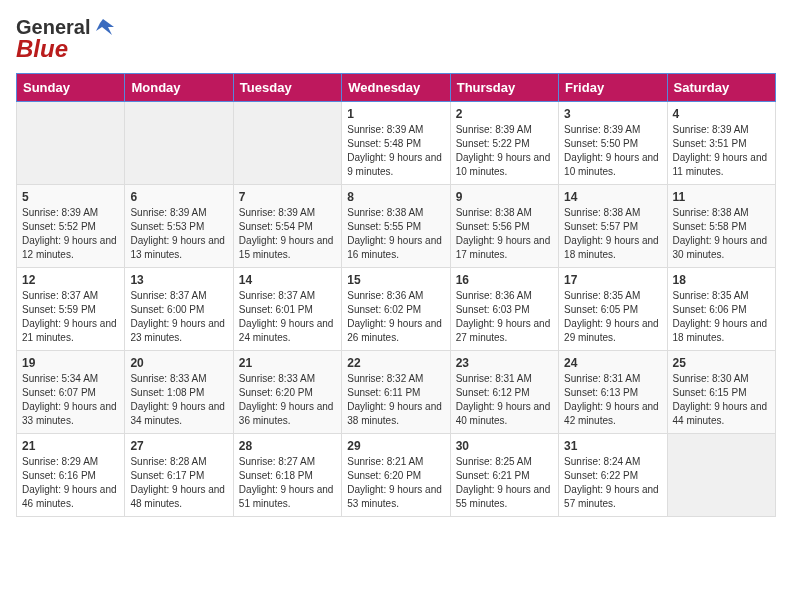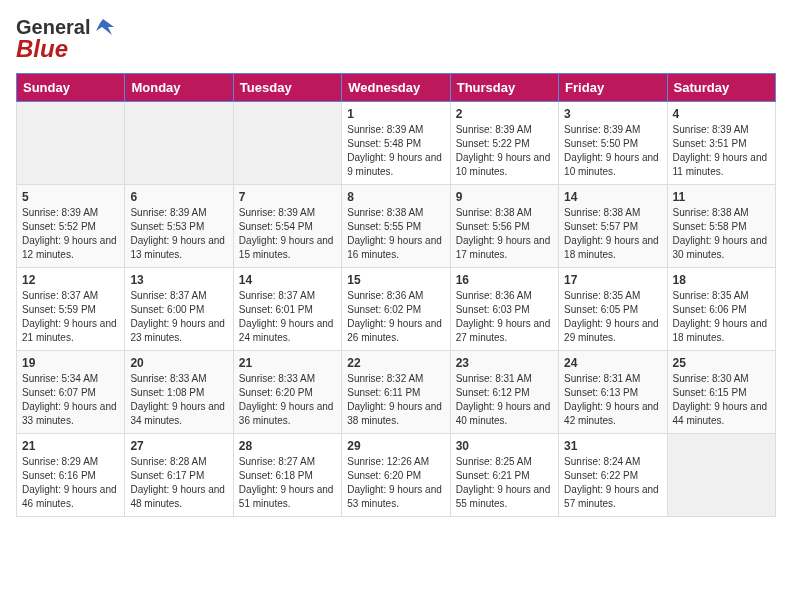--- a/index.html
+++ b/index.html
@@ -291,21 +291,21 @@
           <div class="day-info">Daylight: 9 hours and 48 minutes.</div>
         </td>
         <td>
           <div class="day-number">28</div>
           <div class="day-info">Sunrise: 8:27 AM</div>
           <div class="day-info">Sunset: 6:18 PM</div>
           <div class="day-info">Daylight: 9 hours and 51 minutes.</div>
         </td>
         <td>
           <div class="day-number">29</div>
-          <div class="day-info">Sunrise: 12:26 AM</div>
+          <div class="day-info">Sunrise: 8:21 AM</div>
           <div class="day-info">Sunset: 6:20 PM</div>
           <div class="day-info">Daylight: 9 hours and 53 minutes.</div>
         </td>
         <td>
           <div class="day-number">30</div>
           <div class="day-info">Sunrise: 8:25 AM</div>
           <div class="day-info">Sunset: 6:21 PM</div>
           <div class="day-info">Daylight: 9 hours and 55 minutes.</div>
         </td>
         <td>

